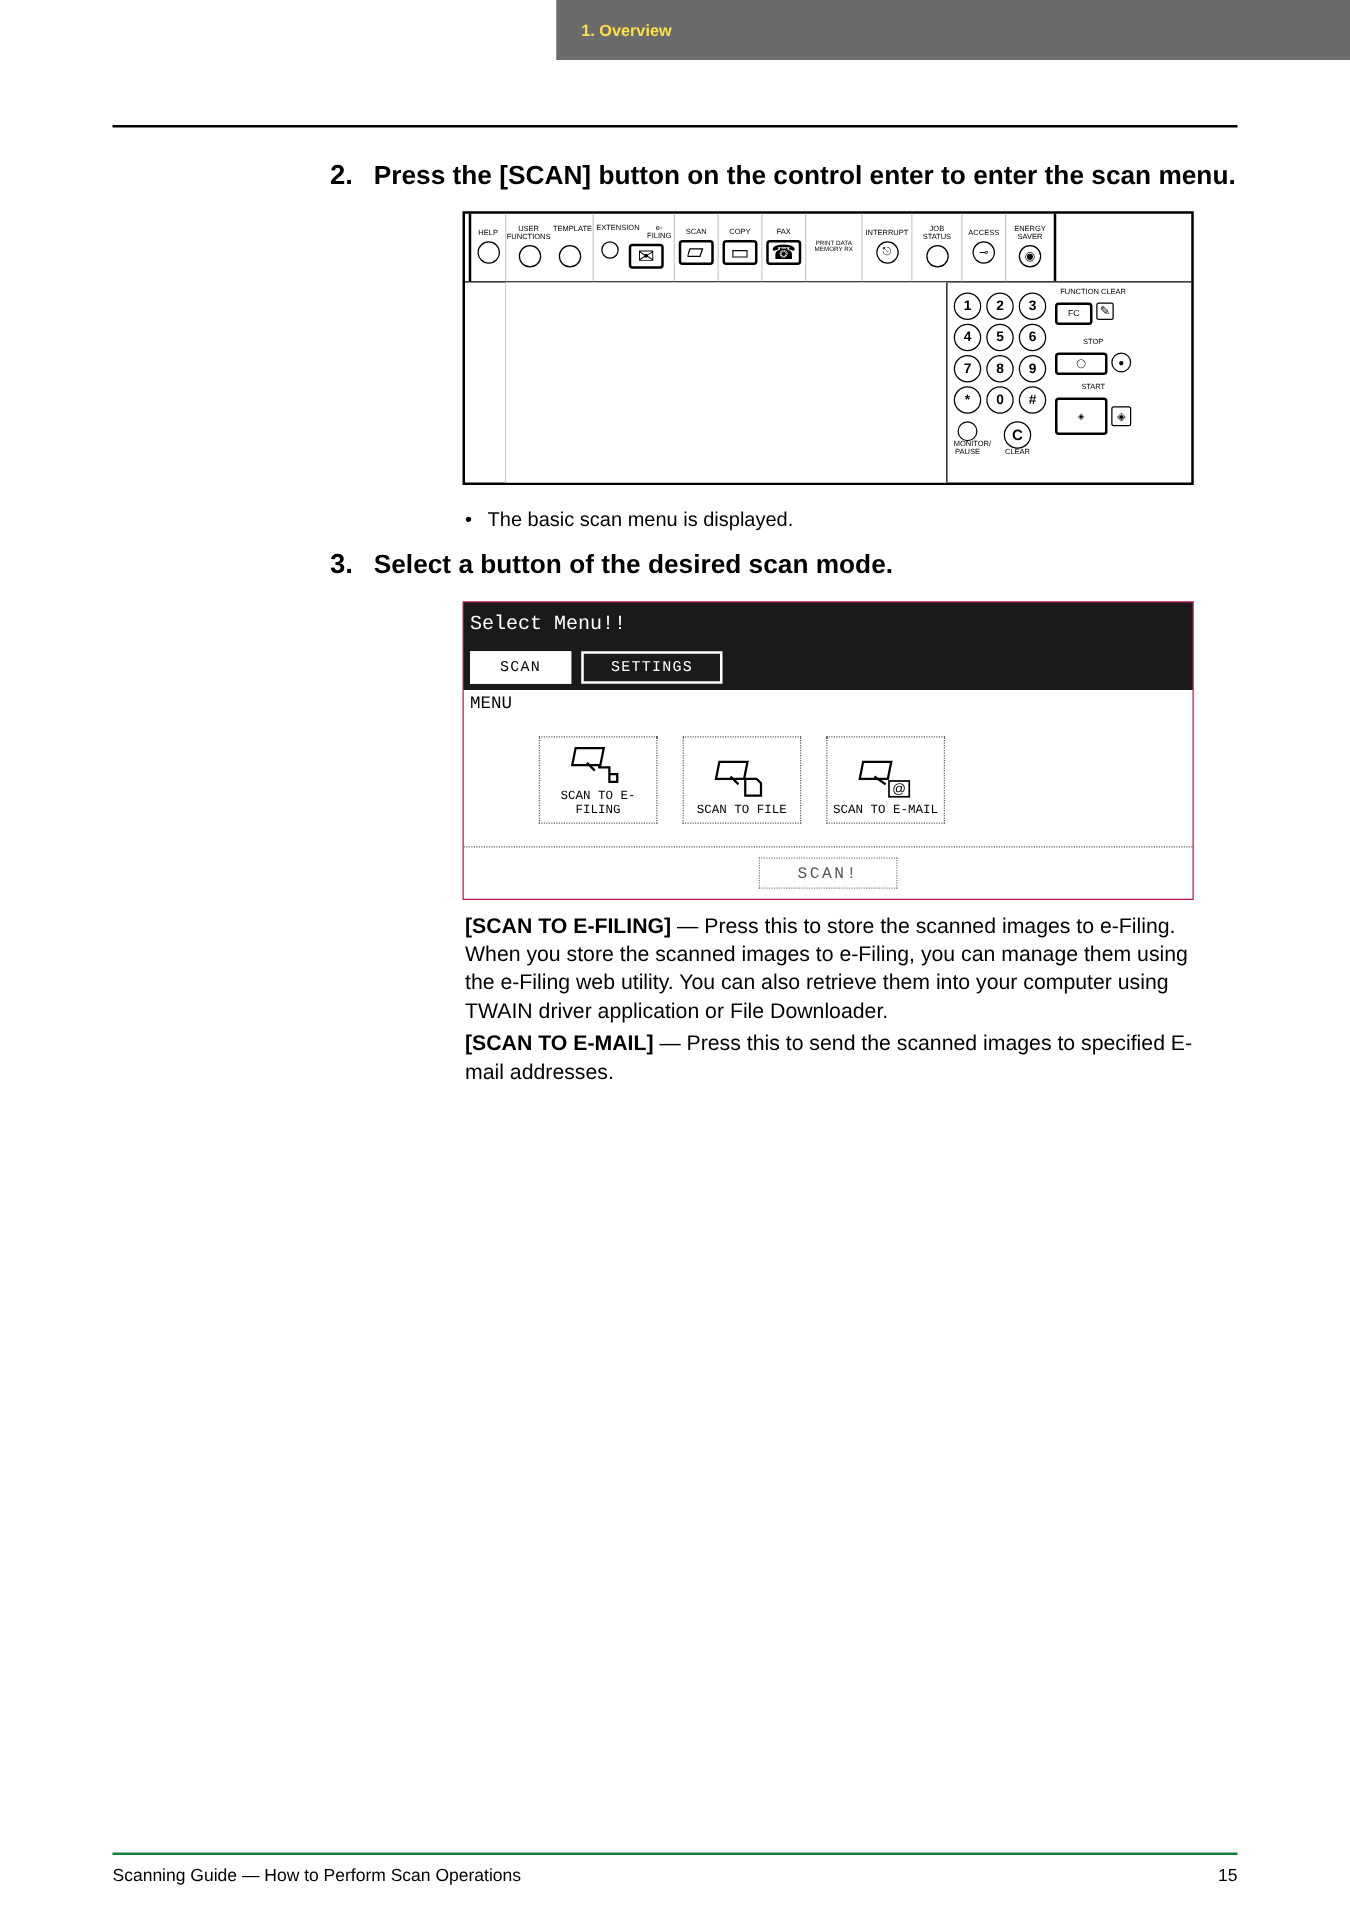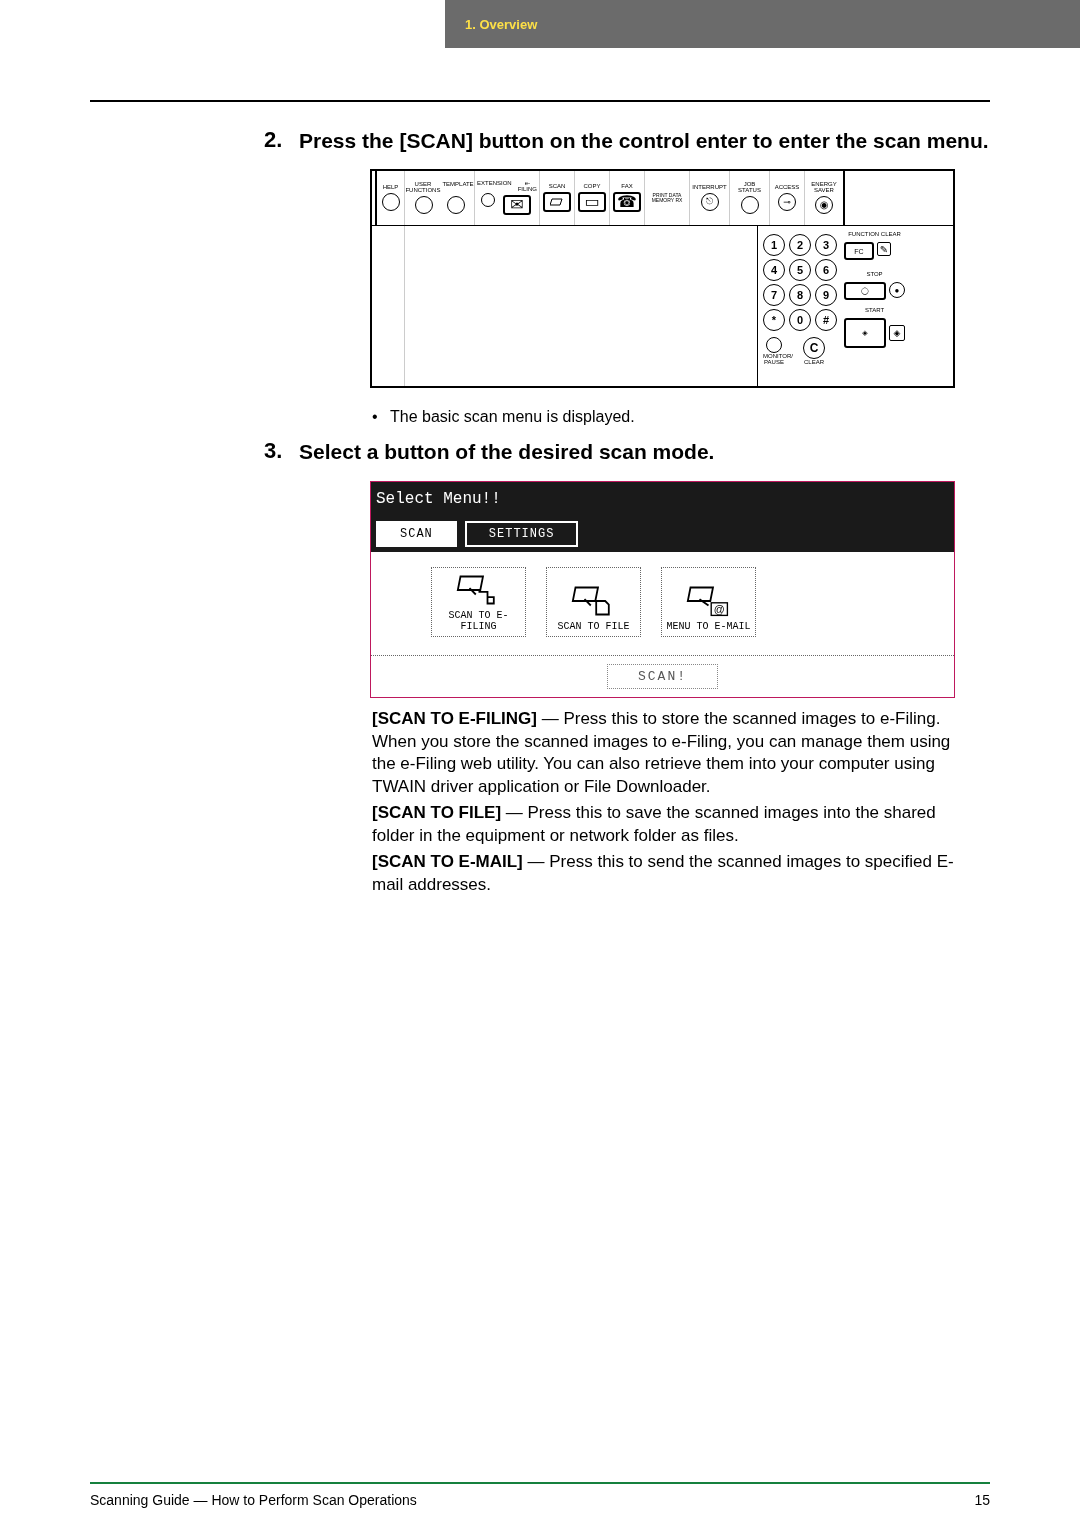--- a/index.html
+++ b/index.html
@@ -394,53 +394,51 @@
       <div class="step-text">Select a button of the desired scan mode.</div>
     </div>
 
     <div class="touch-panel">
       <div class="tp-header">Select Menu!!</div>
       <div class="tp-tabs">
         <div class="tp-tab inverted">SCAN</div>
         <div class="tp-tab">SETTINGS</div>
       </div>
       <div class="tp-menu">
+        <div class="tp-menu-label">MENU</div>
         <div class="tp-icons">
           <div class="tp-icon-btn">
             <svg class="tp-icon-svg" viewBox="0 0 50 40">
               <path d="M5,5 L30,5 L27,20 L2,20 Z M15,18 L22,25 M25,22 L35,22 L35,35 L42,35 L42,28 L35,28" fill="none" stroke="#000" stroke-width="2"></path>
             </svg>
             <div class="tp-icon-label">SCAN TO E-FILING</div>
           </div>
           <div class="tp-icon-btn">
             <svg class="tp-icon-svg" viewBox="0 0 50 40">
               <path d="M5,5 L30,5 L27,20 L2,20 Z M15,18 L22,25 M28,20 L38,20 L42,24 L42,35 L28,35 Z" fill="none" stroke="#000" stroke-width="2"></path>
             </svg>
             <div class="tp-icon-label">SCAN TO FILE</div>
           </div>
           <div class="tp-icon-btn">
             <svg class="tp-icon-svg" viewBox="0 0 50 40">
               <path d="M5,5 L30,5 L27,20 L2,20 Z M15,18 L25,25" fill="none" stroke="#000" stroke-width="2"></path>
               <rect x="28" y="22" width="18" height="14" fill="none" stroke="#000" stroke-width="1.5"></rect>
               <text x="37" y="33" font-size="12" text-anchor="middle">@</text>
             </svg>
-            <div class="tp-icon-label">MENU TO E-MAIL</div>
+            <div class="tp-icon-label">SCAN TO E-MAIL</div>
           </div>
         </div>
         <div class="tp-footer">
           <div class="tp-scan-btn">SCAN!</div>
         </div>
       </div>
     </div>
 
     <div class="body-text">
       <b>[SCAN TO E-FILING]</b><span> — Press this to store the scanned images to e-Filing. When you store the scanned images to e-Filing, you can manage them using the e-Filing web utility.  You can also retrieve them into your computer using TWAIN driver application or File Downloader.</span>
-    </div>
-    <div class="body-text">
-      <b>[SCAN TO FILE]</b><span> — Press this to save the scanned images into the shared folder in the equipment or network folder as files.</span>
     </div>
     <div class="body-text">
       <b>[SCAN TO E-MAIL]</b><span> — Press this to send the scanned images to specified E-mail addresses.</span>
     </div>
   </div>
 
   <div class="footer">
     <span>Scanning Guide — How to Perform Scan Operations</span>
     <span>15</span>
   </div>

